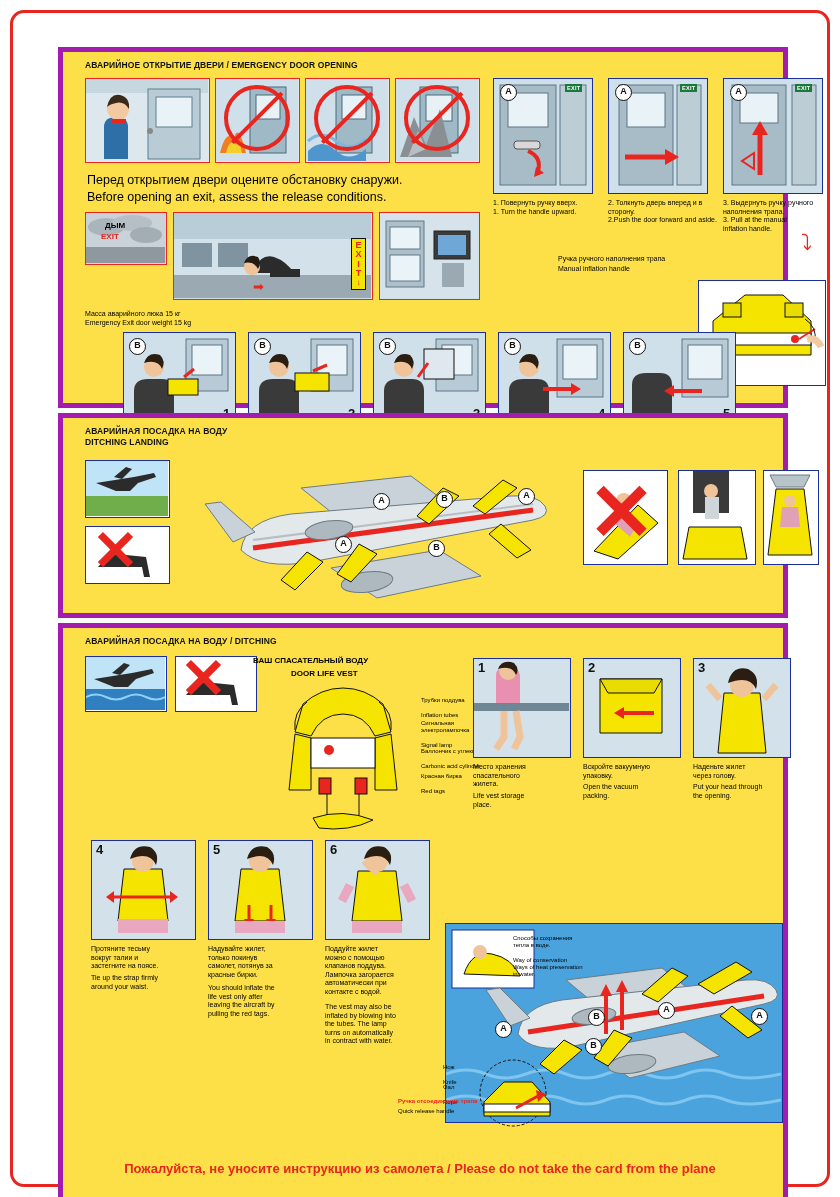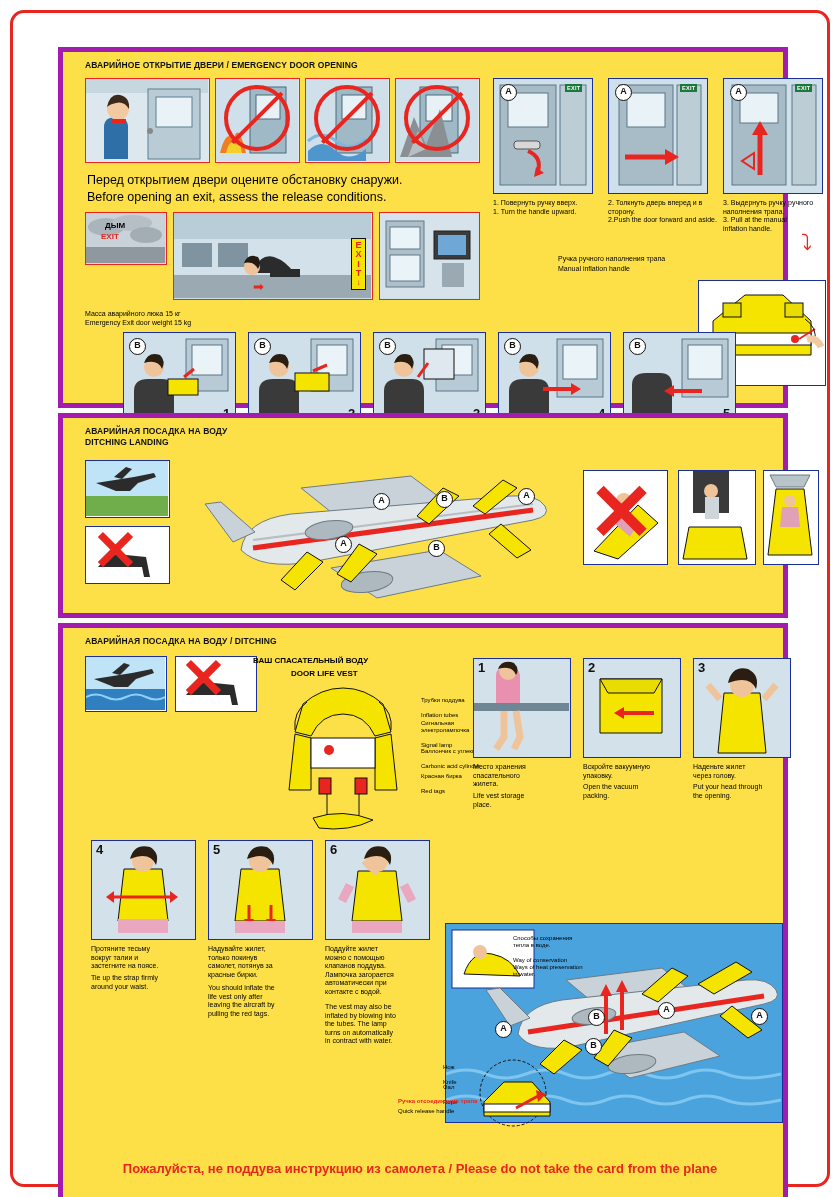--- a/index.html
+++ b/index.html
@@ -703,14 +703,14 @@
       <svg width="110" height="70" viewBox="0 0 110 70">
         <circle cx="55" cy="35" r="33" fill="none" stroke="#111" stroke-dasharray="3 2"></circle>
         <path d="M26 44 L46 24 L74 24 L92 44 L92 58 L26 58 Z" fill="#f5e400" stroke="#111"></path>
         <rect x="26" y="46" width="66" height="8" fill="#ffffff" stroke="#111"></rect>
         <path d="M58 50 L80 38" stroke="#e8251f" stroke-width="3"></path>
         <path d="M78 32 l10 4 l-8 8 z" fill="#e8251f"></path>
       </svg>
     </div>
   </div>
 
-  <div class="footer">Пожалуйста, не поддува инструкцию из самолета / Please do not take the card from the plane</div>
+  <div class="footer">Пожалуйста, не уносите инструкцию из самолета / Please do not take the card from the plane</div>
 </div>
 
 </body></html>

